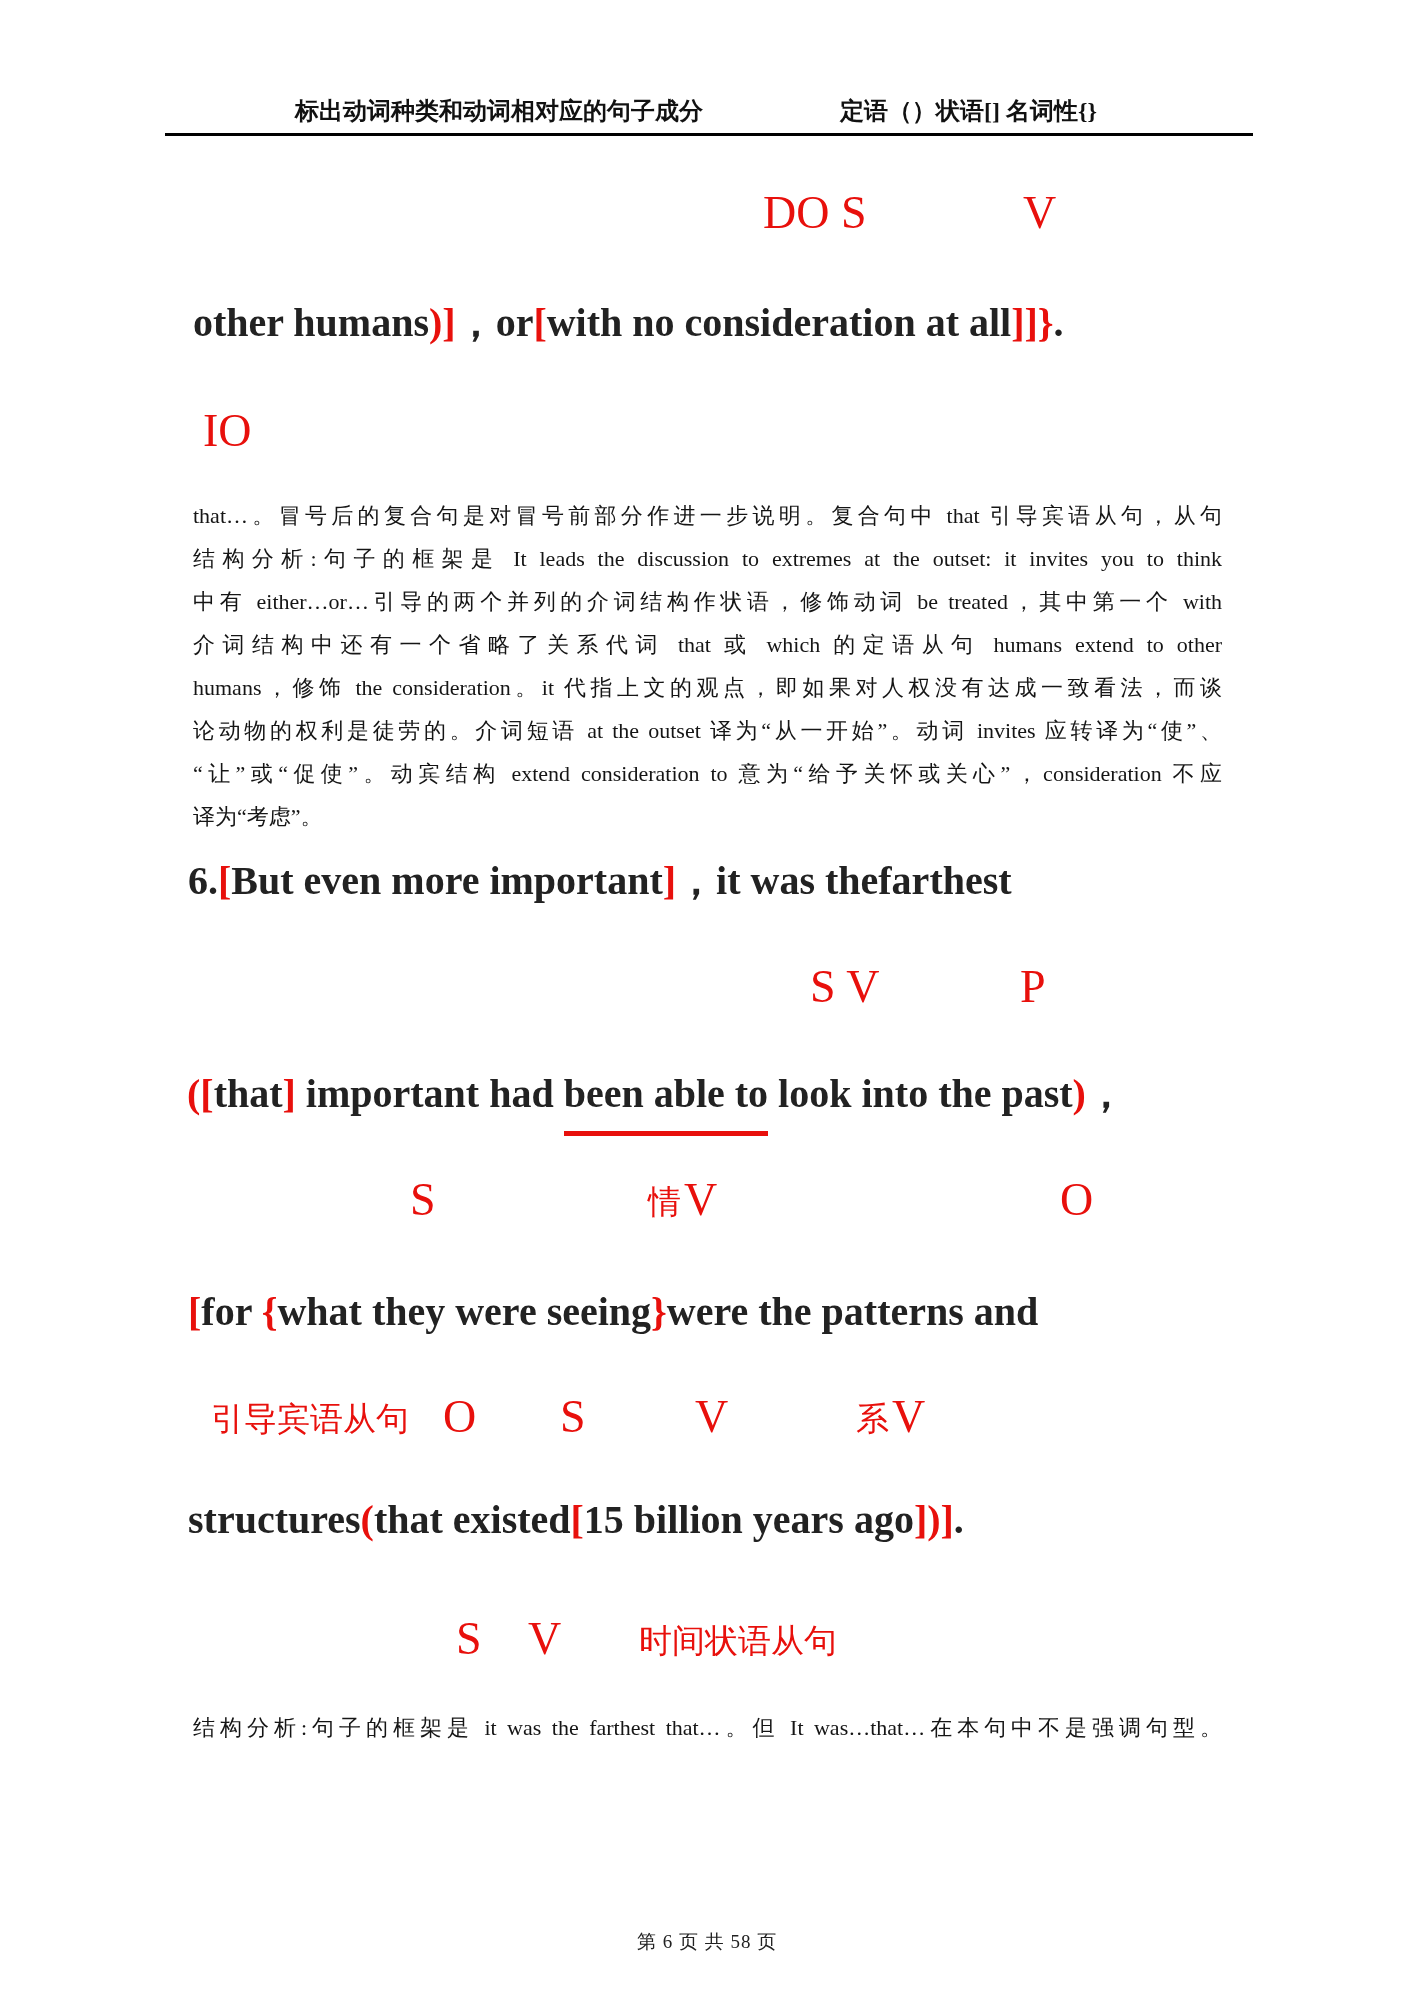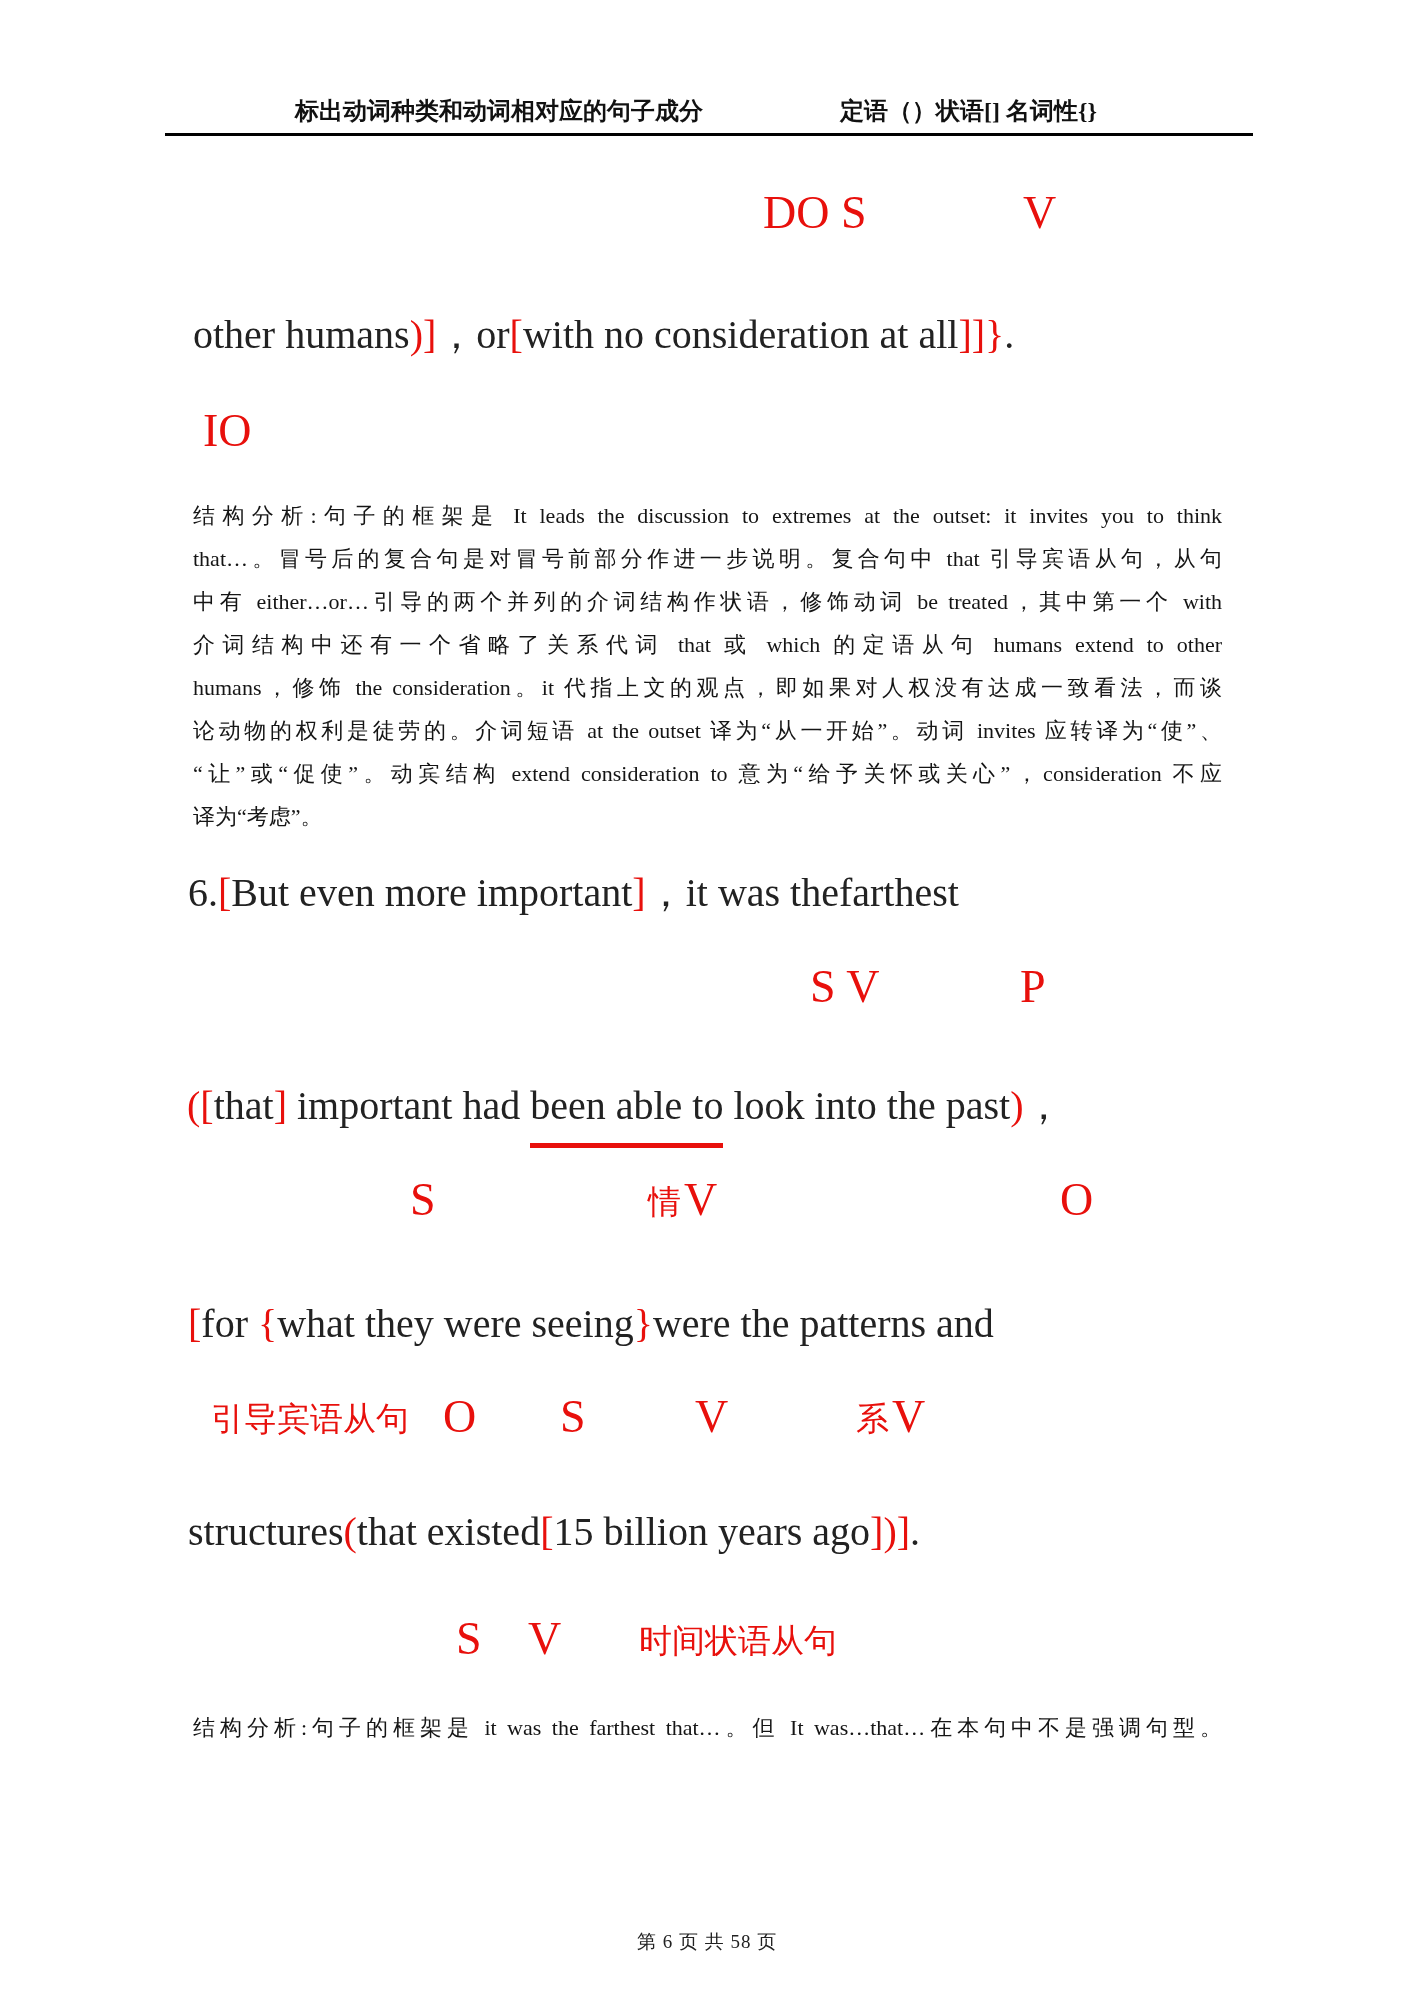--- a/index.html
+++ b/index.html
@@ -9,21 +9,21 @@
     position:relative; width:1414px; height:1999px; margin:0 auto;
     background:#ffffff; overflow:hidden; color:var(--ink);
   }
   .hdr { position:absolute; top:95px; font-size:24px; font-weight:bold; color:#111; white-space:pre;font-family:Liberation Serif, serif; }
   .hdr-left { left:295px; }
   .hdr-right { left:840px; }
   .rule { position:absolute; top:133px; left:165px; width:1088px; height:3px; background:#000; }
   .annot { position:absolute; left:0; width:100%; height:52px; color:var(--red); }
   .annot span { position:absolute; bottom:2px; line-height:1; font-size:46px; white-space:pre; }
   .annot span.sm { font-size:33px; bottom:6px; }
-  .sent { position:absolute; font-size:40px; font-weight:normal; line-height:52px; white-space:pre; color:#222;margin-top:12px; }
+  .sent { position:absolute; font-size:40px; font-weight:bold; line-height:52px; white-space:pre; color:#222; }
   .sent .red { color:var(--red); }
   .sent .ul { border-bottom:5px solid var(--red); padding-bottom:15px; }
   .para { position:absolute; left:193px; width:1029px; font-size:22px; color:#151515; }
   .pline { height:43px; line-height:43px; overflow:hidden; text-align:justify; text-align-last:justify; white-space:nowrap0; }
   .pline.last { text-align-last:left; }
   .footer { position:absolute; top:1929px; left:0; width:100%; text-align:center; font-size:19px; color:#222; letter-spacing:1px; }
 </style>
 </head>
 <body>
 
@@ -38,22 +38,22 @@
       <span style="left: 1023px;">V</span>
     </div>
 
   <div class="sent" style="top:297px; left:193px"><span>other humans</span><span class="red">)]</span><span>，or</span><span class="red">[</span><span>with no consideration at all</span><span class="red">]]}</span><span>.</span></div>
 
   <div class="annot" style="top:404px">
       <span style="left: 203px;">IO</span>
     </div>
 
   <div class="para" style="top:494px">
+      <div class="pline">that…。冒号后的复合句是对冒号前部分作进一步说明。复合句中 that 引导宾语从句，从句</div>
       <div class="pline">结构分析:句子的框架是 It leads the discussion to extremes at the outset: it invites you to think</div>
-      <div class="pline">that…。冒号后的复合句是对冒号前部分作进一步说明。复合句中 that 引导宾语从句，从句</div>
       <div class="pline">中有 either…or…引导的两个并列的介词结构作状语，修饰动词 be treated，其中第一个 with</div>
       <div class="pline">介词结构中还有一个省略了关系代词 that 或 which 的定语从句 humans extend to other</div>
       <div class="pline">humans，修饰 the consideration。it 代指上文的观点，即如果对人权没有达成一致看法，而谈</div>
       <div class="pline">论动物的权利是徒劳的。介词短语 at the outset 译为“从一开始”。动词 invites 应转译为“使”、</div>
       <div class="pline">“让”或“促使”。动宾结构 extend consideration to 意为“给予关怀或关心”，consideration 不应</div>
       <div class="pline last">译为“考虑”。</div>
     </div>
 
   <div class="sent" style="top:855px; left:188px"><span>6.</span><span class="red">[</span><span>But even more important</span><span class="red">]</span><span>，it was thefarthest</span></div>
 

